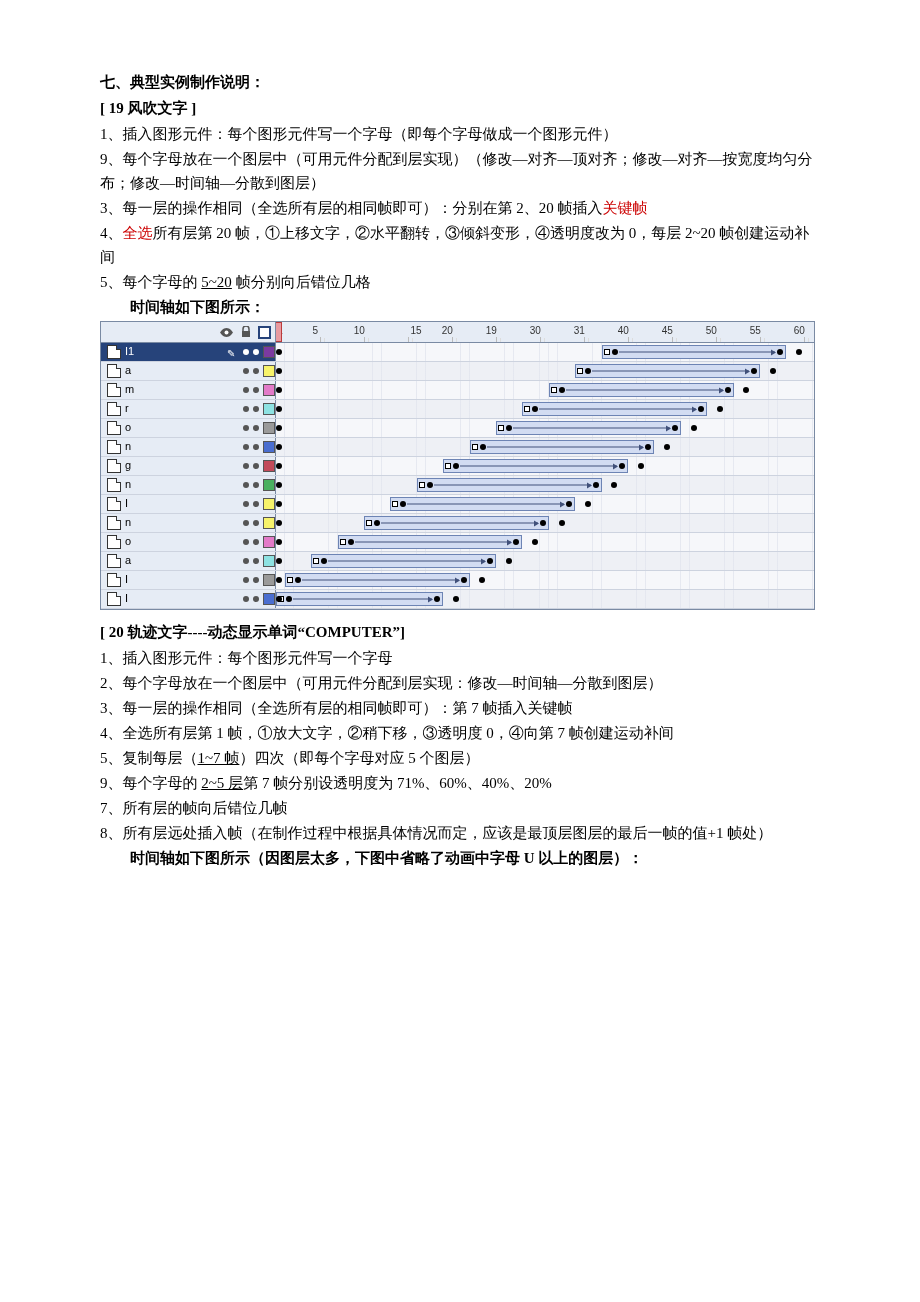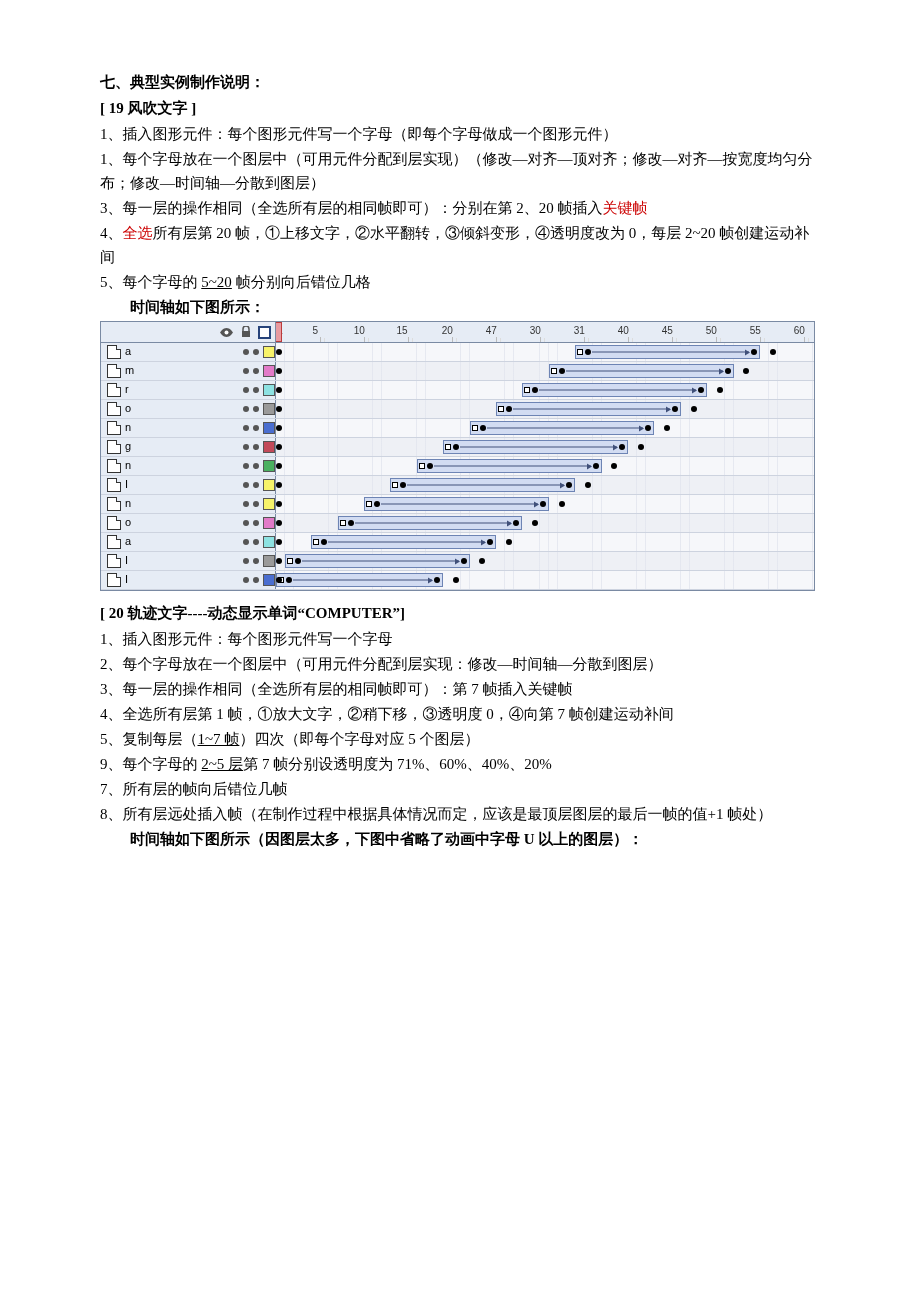--- a/index.html
+++ b/index.html
@@ -221,21 +221,21 @@
     z-index: 3;
   }
 </style>
 </head>
 <body>
 
 <div class="heading">七、典型实例制作说明：</div>
 
 <div class="subheading">[ 19 风吹文字  ]</div>
 <div class="para">1、插入图形元件：每个图形元件写一个字母（即每个字母做成一个图形元件）</div>
-<div class="para">1、每个字母放在一个图层中（可用元件分配到层实现）（修改—对齐—顶对齐；修改―对齐―按宽度均匀分布；修改―时间轴―分散到图层）</div>
+<div class="para">9、每个字母放在一个图层中（可用元件分配到层实现）（修改—对齐—顶对齐；修改―对齐―按宽度均匀分布；修改―时间轴―分散到图层）</div>
 <div class="para">
   <span>3、每一层的操作相同（全选所有层的相同帧即可）：分别在第 2、20 帧插入</span><span class="red">关键帧</span>
 </div>
 <div class="para">
   <span>4、</span><span class="red">全选</span><span>所有层第 20 帧，①上移文字，②水平翻转，③倾斜变形，④透明度改为 0，每层 2~20 帧创建运动补间</span>
 </div>
 <div class="para">
   <span>5、每个字母的 </span><span class="underline">5~20</span><span> 帧分别向后错位几格</span>
 </div>
 <div class="para indent" style="font-weight:bold;">时间轴如下图所示：</div>
@@ -256,33 +256,54 @@
           </svg>
       </span>
       <span class="outline-icon"></span>
     </div>
     <div class="ruler" id="ruler">
       <div class="playhead"></div>
       <div class="ticks"></div>
     <div class="num" style="left: 4px;">1</div>
         <div class="num" style="left: 39.2px;">5</div>
         <div class="num" style="left: 83.2px;">10</div>
-        <div class="num" style="left: 126px;">15</div>
+        <div class="num" style="left: 140px;">15</div>
         <div class="num" style="left: 171.2px;">20</div>
-        <div class="num" style="left: 215.2px;">47</div>
+        <div class="num" style="left: 215.2px;">19</div>
         <div class="num" style="left: 259.2px;">30</div>
         <div class="num" style="left: 303.2px;">31</div>
         <div class="num" style="left: 347.2px;">40</div>
         <div class="num" style="left: 391.2px;">45</div>
         <div class="num" style="left: 435.2px;">50</div>
         <div class="num" style="left: 479.2px;">55</div>
         <div class="num" style="left: 523.2px;">60</div>
       </div>
   </div>
   <div id="layers-container">
+      <div class="layer-row">
+        <div class="layer-label selected">
+          <span class="page-icon"></span>
+          <span class="name">I1</span>
+          <span class="pencil-icon">✎</span>
+          <span class="dot"></span>
+          <span class="dot"></span>
+          <span class="swatch" style="background: rgb(124, 58, 160);"></span>
+        </div>
+        <div class="frames">
+          <div class="tick5"></div>
+          <div class="kf-solo" style="left: 3px;"></div>
+          <div class="tween" style="left: 325.6px; width: 184.8px;">
+            <div class="kf-hollow" style="left: 4px;"></div>
+            <div class="kf-start" style="left: 12px;"></div>
+            <div class="arrow" style="left: 16px; right: 10px;"></div>
+            <div class="kf-end" style="left: calc(100% - 5px);"></div>
+          </div>
+          <div class="kf-solo" style="left: 523.2px;"></div>
+        </div>
+      </div>
       <div class="layer-row">
         <div class="layer-label">
           <span class="page-icon"></span>
           <span class="name">a</span>
           <span class="dot"></span>
           <span class="dot"></span>
           <span class="swatch" style="background: rgb(247, 243, 106);"></span>
         </div>
         <div class="frames">
           <div class="tick5"></div>

